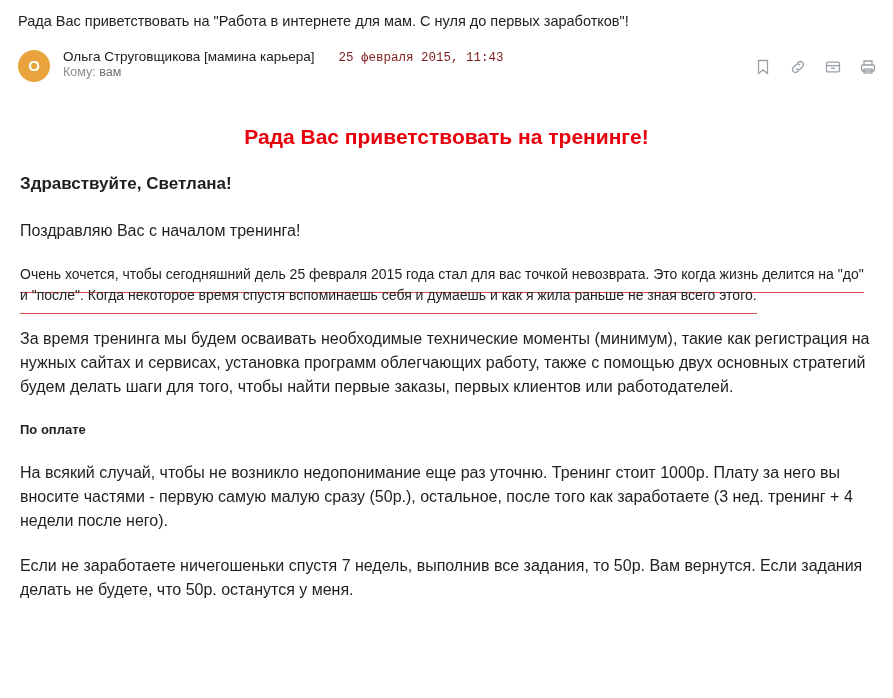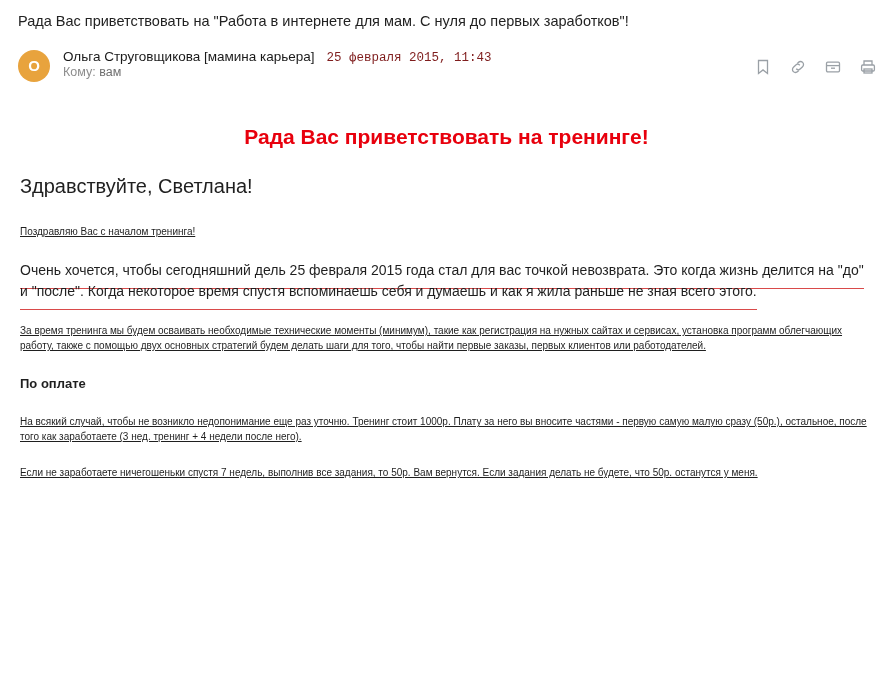--- a/index.html
+++ b/index.html
@@ -56,21 +56,21 @@
     margin-top: 4px;
   }
   .header-text {
     margin-left: 13px;
     flex: 1 1 auto;
     padding-top: 3px;
   }
   .sender-line {
     display: flex;
     align-items: baseline;
-    gap: 12px;
+    gap: 24px;
   }
   .sender-name {
     font-size: 13.5px;
     color: #1a1a1a;
   }
   .msg-date {
     font-size: 12.5px;
     color: #7f1d1d;
     font-family: Liberation Mono, monospace;
   }
@@ -107,29 +107,28 @@
   }
   .body-title {
     color: #e8000d;
     font-size: 21px;
     font-weight: bold;
     margin: 14px 0 22px 0;
     line-height: 1.2;
     text-align: center;
   }
   .greeting {
-    font-weight: normal;
-    font-size: 20px;
+    font-weight: bold;
+    font-size: 17px;
     margin: 0 0 22px 0;
   }
   .para {
     margin: 4px 0 21px 0;
-    font-size: 10px;
+    font-size: 16px;
     line-height: 1.5;
-    text-decoration: underline;
   }
   .underlined-block {
     margin: 0 0 21px 0;
     font-size: 14px;
     line-height: 1.5;
   }
   .underlined-block span.u {
     border-bottom: 1px solid #d94a4a;
     padding-bottom: 10px;
     display: inline;

